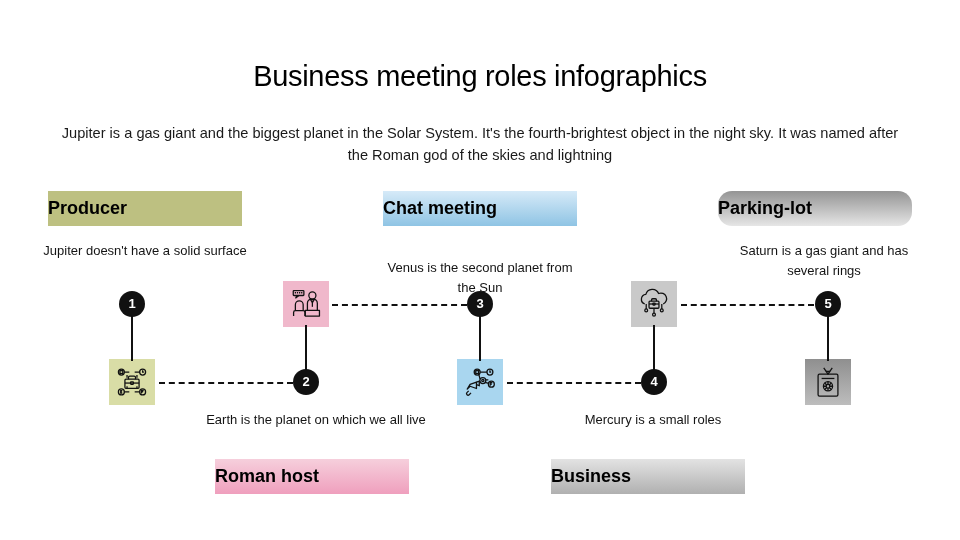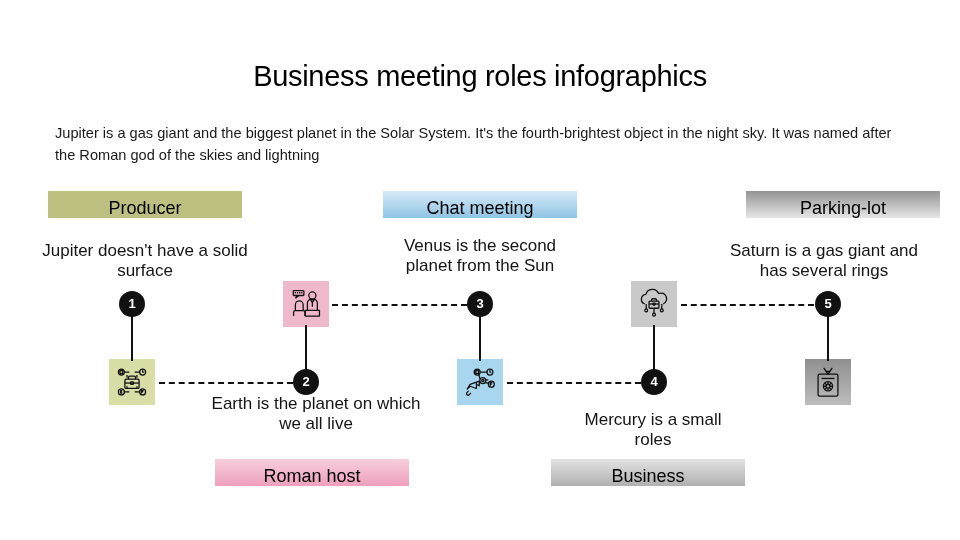--- a/index.html
+++ b/index.html
@@ -27,42 +27,42 @@
     font-weight: normal;
     letter-spacing: -0.3px;
     color: #000000;
     margin-top: 8px;
   }
   #page-subtitle {
     position: absolute;
     left: 55px;
     top: 122px;
     width: 850px;
-    text-align: left;
+    text-align: center;
     font-size: 14.6px;
     line-height: 22px;
     color: #1a1a1a;
   }
 
   
   .role-chip {
     position: absolute;
-    height: 27px;
+    height: 35px;
     line-height: 35px;
-    text-align: center;
+    text-align: left;
     font-size: 18px;
-    font-weight: normal;
+    font-weight: bold;
     color: #000000;
   }
 
   
   .role-desc {
     position: absolute;
     text-align: center;
-    font-size: 17px;
+    font-size: 13px;
     line-height: 19.5px;
     color: #141414;
   }
 
   
   .icon-tile {
     position: absolute;
     width: 46px;
     height: 46px;
     display: flex;
@@ -162,30 +162,30 @@
       <path d="M26 33 v-10 a6 6 0 0 1 6-6 h2 a6 6 0 0 1 6 6 v10"></path>
       <path d="M30.5 18 l2.5 4 l2.5 -4"></path>
       <path d="M33 22 v6"></path>
       <path d="M23 33 h20 v8 h-20 z"></path>
     </g>
   </svg>
 </div>
 
 <div class="num-node" style="left:293px; top:369px;">2</div>
 
-<div class="role-desc" style="left:205px; top:394px; width:222px;">Earth is the planet on which we all live</div>
+<div class="role-desc" style="left:205px; top:410px; width:222px;">Earth is the planet on which we all live</div>
 
 <div class="role-chip" style="left:215px; top:459px; width:194px; background:linear-gradient(to bottom,#f6cfdc 0%,#ef9fbd 100%);">
   <span>Roman host</span>
 </div>
 
 <div class="role-chip" style="left:383px; top:191px; width:194px; background:linear-gradient(to bottom,#d6eaf8 0%,#8fc4e4 100%);">
   <span>Chat meeting</span>
 </div>
-<div class="role-desc" style="left:383px; top:236px; width:194px;">Venus is the second planet from the Sun</div>
+<div class="role-desc" style="left:383px; top:258px; width:194px;">Venus is the second planet from the Sun</div>
 
 <div class="num-node" style="left:467px; top:291px;">3</div>
 
 <div class="icon-tile" style="left:457px; top:359px; background:#a9d6ef;">
   <svg viewBox="0 0 48 48">
     <g fill="none" stroke="#111111" stroke-width="1.8">
       <circle cx="20" cy="10" r="4.2"></circle>
       <rect x="18" y="8" width="4" height="4"></rect>
       <circle cx="38" cy="10" r="4.2"></circle>
       <path d="M38 7.5 v2.5 h1.8"></path>
@@ -218,21 +218,21 @@
 </div>
 
 <div class="num-node" style="left:641px; top:369px;">4</div>
 
 <div class="role-desc" style="left:568px; top:410px; width:170px;">Mercury is a small roles</div>
 
 <div class="role-chip" style="left:551px; top:459px; width:194px; background:linear-gradient(to bottom,#e3e3e3 0%,#b0b0b0 100%);">
   <span>Business</span>
 </div>
 
-<div class="role-chip" style="left:746px; top:191px; width:194px; background:linear-gradient(to bottom,#949494 0%,#e6e6e6 100%);">
+<div class="role-chip" style="left:718px; top:191px; width:194px; background:linear-gradient(to bottom,#949494 0%,#e6e6e6 100%);border-radius:14px;">
   <span>Parking-lot</span>
 </div>
 <div class="role-desc" style="left:721px; top:241px; width:206px;">Saturn is a gas giant and has several rings</div>
 
 <div class="num-node" style="left:815px; top:291px;">5</div>
 
 <div class="icon-tile" style="left:805px; top:359px; background:linear-gradient(to bottom,#8f8f8f 0%,#bdbdbd 100%);">
   <svg viewBox="0 0 48 48">
     <g fill="none" stroke="#111111" stroke-width="1.8" stroke-linejoin="round">
       <path d="M18 4 l6 9 l6 -9"></path>

